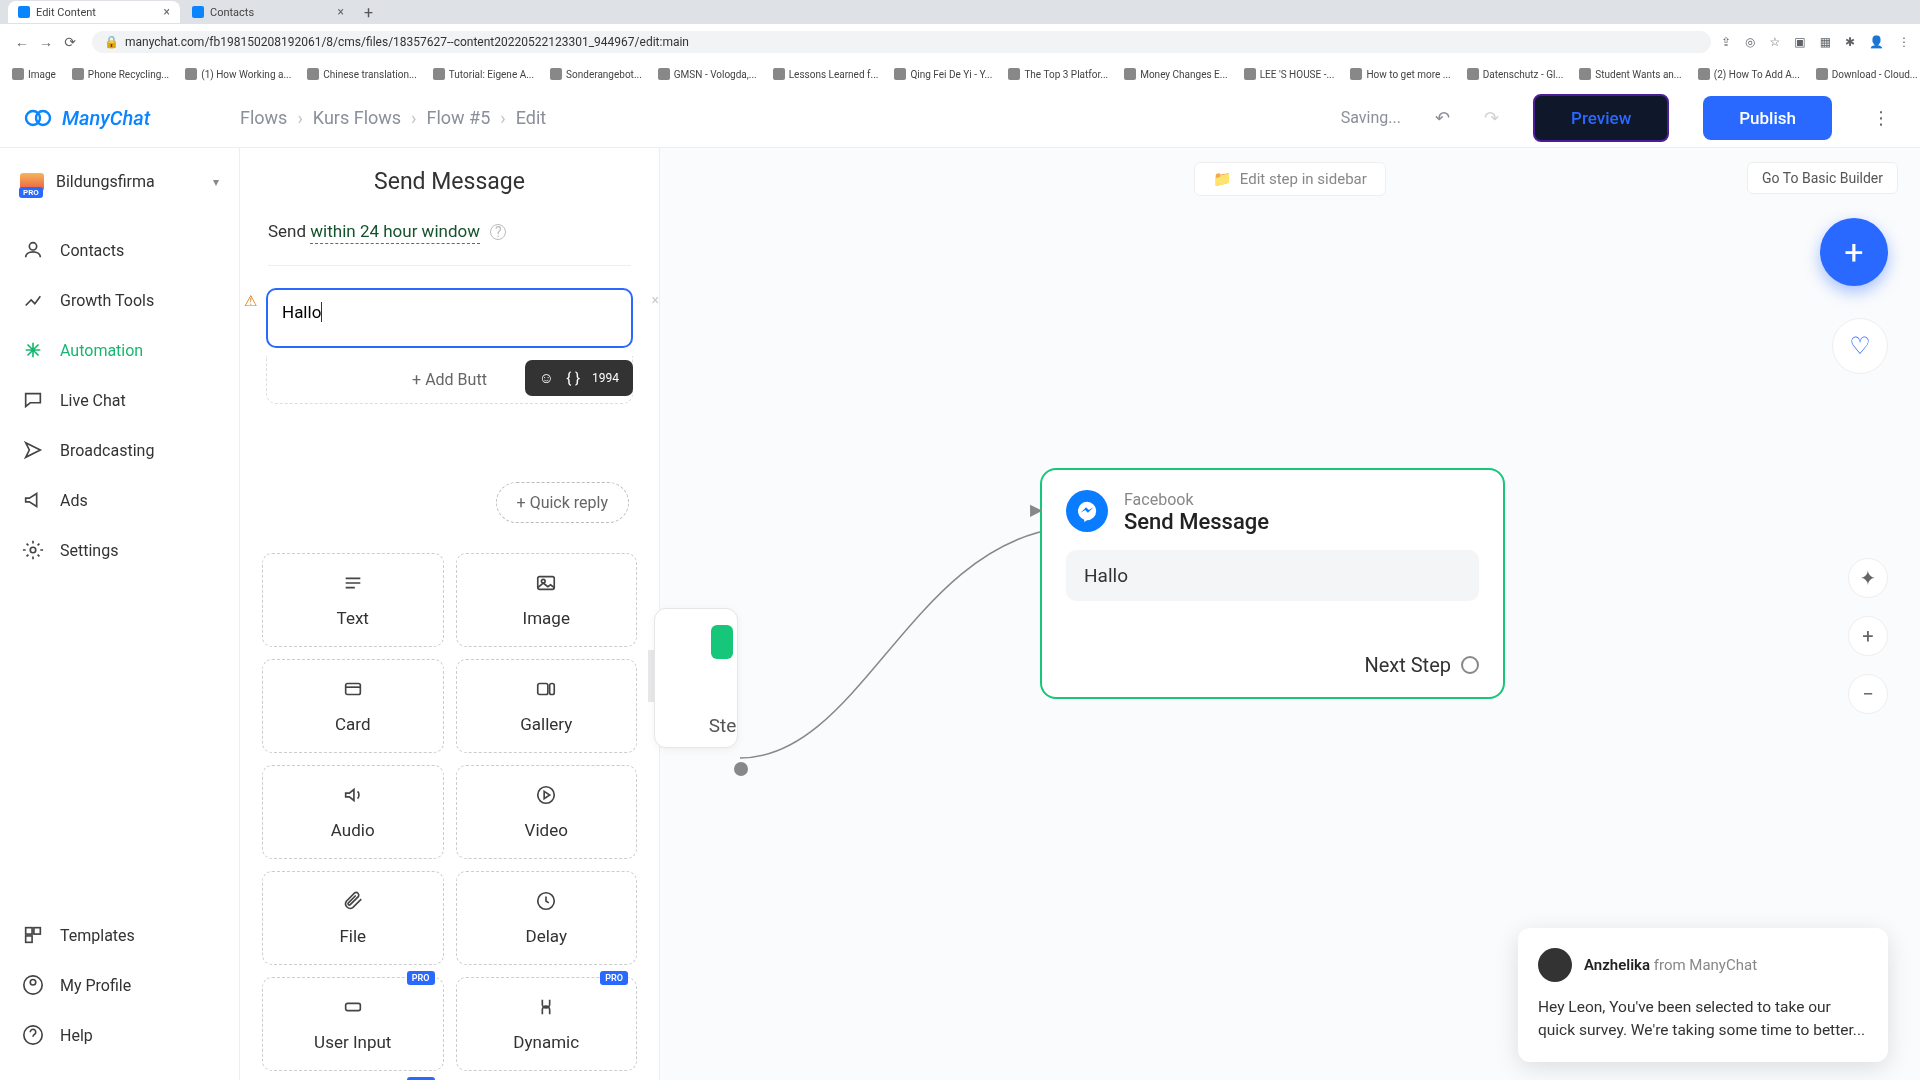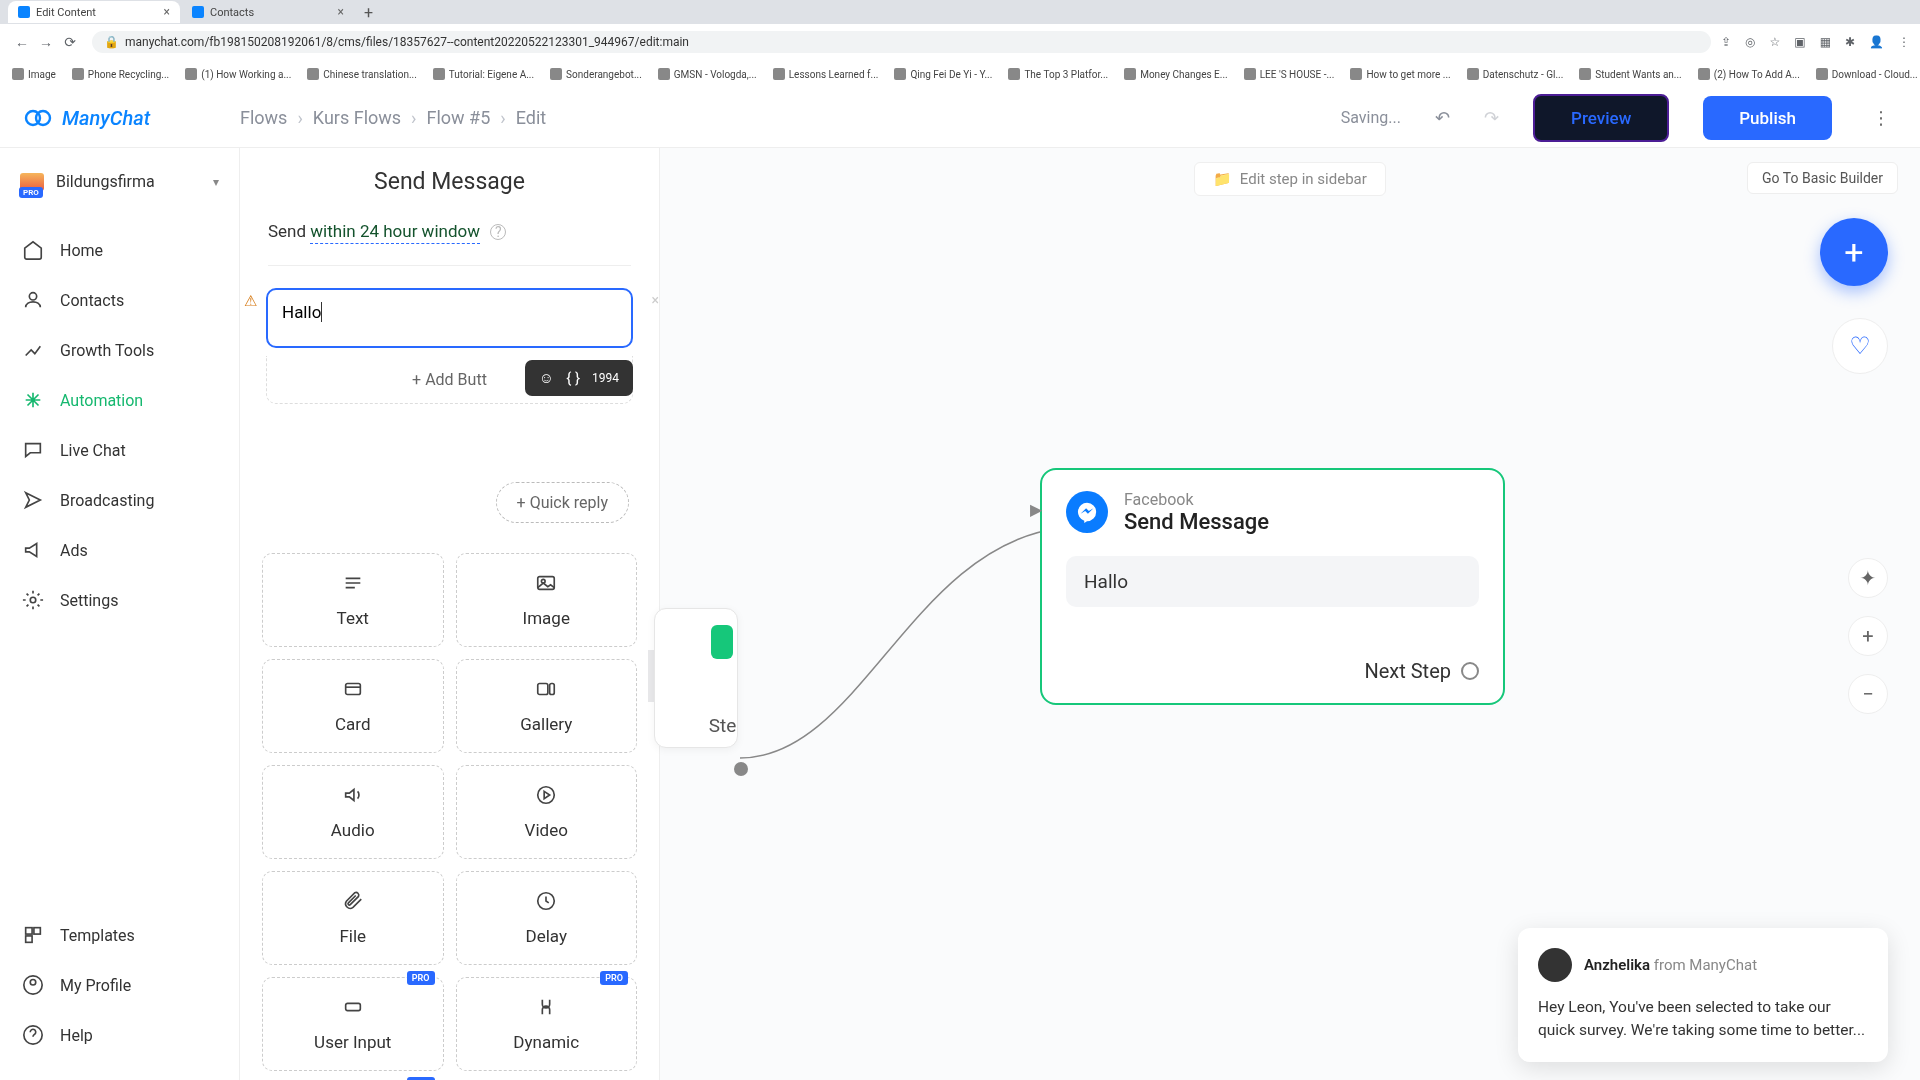--- a/index.html
+++ b/index.html
@@ -518,23 +518,22 @@
       left: 380px;
       top: 320px;
       width: 465px;
       background: #fff;
       border: 2px solid #16c77a;
       border-radius: 16px;
       padding: 20px 24px 20px;
     }
     .node-head {
       display: flex;
-      align-items: center;
       gap: 16px;
-      margin-bottom: 22px;
+      margin-bottom: 16px;
     }
     .fb-circle {
       width: 42px;
       height: 42px;
       background: #0a7cff;
       border-radius: 50%;
       display: flex;
       align-items: center;
       justify-content: center;
     }
@@ -804,26 +803,20 @@
     <div class="sidebar">
       <div class="account-switch">
         <div class="acct-icon">
           <span class="pro-badge">PRO</span>
         </div>
         <span class="acct-name">Bildungsfirma</span>
         <span class="chev">▾</span>
       </div>
       <div class="nav-item">
         <svg class="ni-icon" viewBox="0 0 24 24">
-            <path d="M3 10l9-7 9 7v10a2 2 0 01-2 2H5a2 2 0 01-2-2z"></path>
-          </svg>
-        <span>Home</span>
-      </div>
-      <div class="nav-item">
-        <svg class="ni-icon" viewBox="0 0 24 24">
             <circle cx="12" cy="8" r="4"></circle>
             <path d="M4 20c0-4 4-6 8-6s8 2 8 6"></path>
           </svg>
         <span>Contacts</span>
       </div>
       <div class="nav-item">
         <svg class="ni-icon" viewBox="0 0 24 24">
             <path d="M4 18l6-6 4 4 6-8"></path>
           </svg>
         <span>Growth Tools</span>

